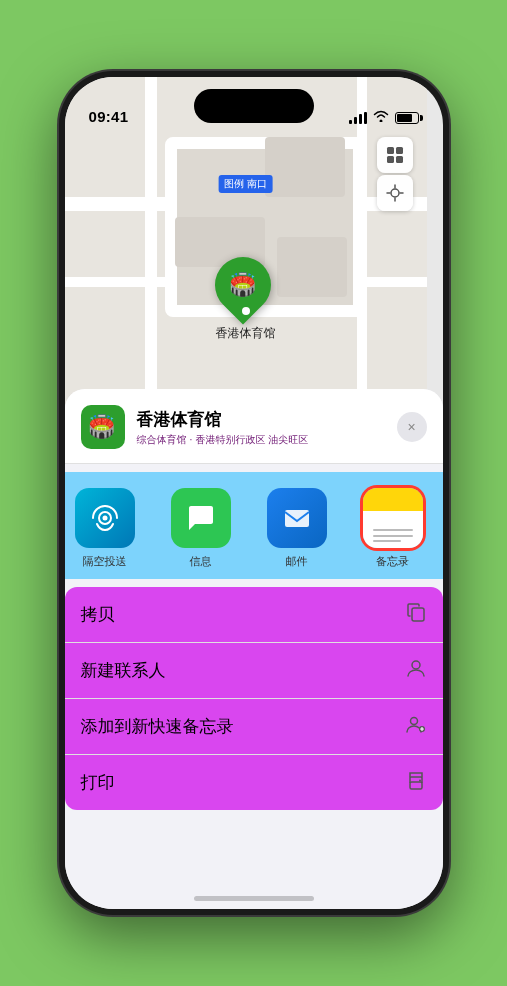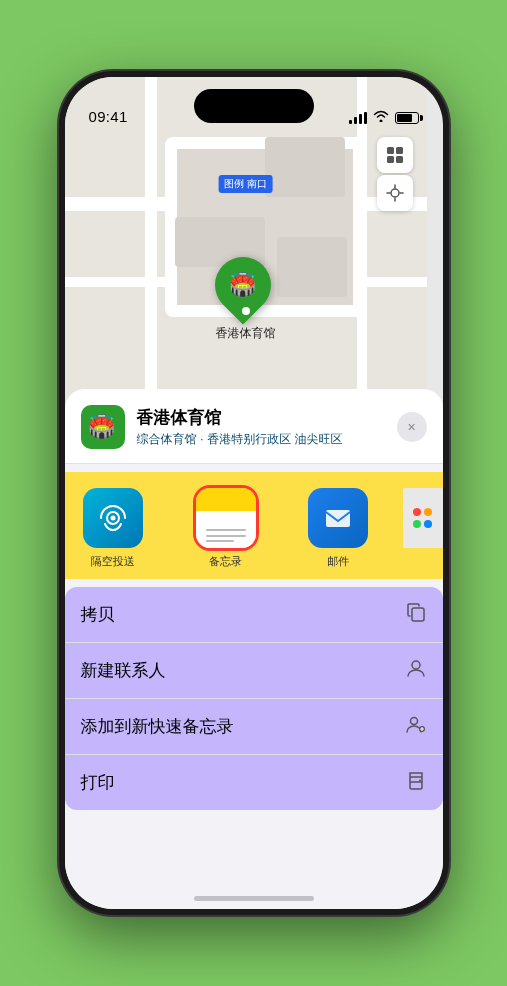--- a/index.html
+++ b/index.html
@@ -46,21 +46,21 @@
       top: 0; left: 0; right: 0;
       height: 54px;
       z-index: 99;
       display: flex;
       align-items: flex-end;
       padding: 0 24px 6px;
       justify-content: space-between;
     }
     .status-time {
       font-size: 15px;
-      font-weight: 400;
+      font-weight: 700;
       color: #000;
       letter-spacing: 0.3px;
     }
     .status-icons {
       display: flex;
       align-items: center;
       gap: 6px;
     }
     .signal-bars {
       display: flex;
@@ -280,40 +280,40 @@
     }
     .venue-info {
       flex: 1;
     }
     .venue-title {
       font-size: 17px;
       font-weight: 600;
       color: #000;
     }
     .venue-subtitle {
-      font-size: 12px;
-      color: #0c4a6e;
+      font-size: 10px;
+      color: #701a75;
       margin-top: 2px;
     }
     .close-btn {
       width: 30px;
       height: 30px;
       background: #e5e5ea;
       border-radius: 50%;
       display: flex;
       align-items: center;
       justify-content: center;
       color: #888;
       font-size: 14px;
       flex-shrink: 0;
       cursor: pointer;
     }
     
     .share-apps-row {
-      background: #fde047;
+      background: #7dd3fc;
       margin-top: 8px;
       padding: 16px 0 10px;
       display: flex;
       gap: 16px;
       overflow: hidden;
     }
     .share-app {
       display: flex;
       flex-direction: column;
       align-items: center;
@@ -334,21 +334,21 @@
       font-size: 11px;
       color: #333;
       text-align: center;
     }
     .app-airdrop { background: linear-gradient(135deg, #00b4d8, #0077b6); }
     .app-messages { background: #2dc653; }
     .app-mail { background: linear-gradient(135deg, #1c7fed, #0a66c2); }
     
     .action-list {
       margin-top: 8px;
-      background: #c4b5fd;
+      background: #d946ef;
       border-radius: 12px;
       margin-left: 0;
       overflow: hidden;
     }
     .action-item {
       display: flex;
       align-items: center;
       justify-content: space-between;
       padding: 14px 16px;
       border-bottom: 0.5px solid #e0e0e0;
@@ -481,44 +481,52 @@
               <path d="M16 4 C9.4 4 4 9.4 4 16" stroke="white" stroke-width="2" fill="none" stroke-linecap="round"></path>
               <path d="M16 4 C22.6 4 28 9.4 28 16" stroke="white" stroke-width="2" fill="none" stroke-linecap="round"></path>
               <path d="M8 22 C9.5 25.5 12.5 28 16 28" stroke="white" stroke-width="2" fill="none" stroke-linecap="round"></path>
               <path d="M24 22 C22.5 25.5 19.5 28 16 28" stroke="white" stroke-width="2" fill="none" stroke-linecap="round"></path>
               <circle cx="16" cy="16" r="2.5" fill="white"></circle>
             </svg>
           </div>
           <span class="share-app-label">隔空投送</span>
         </div>
 
+        <div class="share-app">
+          <div class="share-app-icon app-messages">
+            <svg width="32" height="32" viewBox="0 0 32 32" fill="none">
+              <path d="M4 6 C4 4.9 4.9 4 6 4 L26 4 C27.1 4 28 4.9 28 6 L28 20 C28 21.1 27.1 22 26 22 L10 22 L4 28 L4 6Z" fill="white"></path>
+            </svg>
+          </div>
+          <span class="share-app-label">信息</span>
+        </div>
+
+        <div class="share-app">
+          <div class="share-app-icon app-mail">
+            <svg width="32" height="32" viewBox="0 0 32 32" fill="none">
+              <rect x="4" y="8" width="24" height="17" rx="2" fill="white" opacity="0.9"></rect>
+              <path d="M4 10 L16 19 L28 10" stroke="#1c7fed" stroke-width="2" fill="none"></path>
+            </svg>
+          </div>
+          <span class="share-app-label">邮件</span>
+        </div>
 
         <div class="share-app">
           <div style="position:relative; width:60px; height:60px;">
             <div class="share-app-icon notes-selected" style="width:60px;height:60px;background:linear-gradient(180deg,#ffd60a 0%,#ffd60a 38%,#fff 38%); display:flex; align-items:flex-end; justify-content:center; padding-bottom:6px;">
               <div style="display:flex;flex-direction:column;gap:3.5px;width:40px;">
                 <div style="height:2px;background:#bbb;border-radius:1px;"></div>
                 <div style="height:2px;background:#bbb;border-radius:1px;"></div>
                 <div style="height:2px;background:#bbb;border-radius:1px;width:70%;"></div>
               </div>
             </div>
           </div>
           <span class="share-app-label">备忘录</span>
         </div>
 
-        <div class="share-app">
-          <div class="share-app-icon app-mail">
-            <svg width="32" height="32" viewBox="0 0 32 32" fill="none">
-              <rect x="4" y="8" width="24" height="17" rx="2" fill="white" opacity="0.9"></rect>
-              <path d="M4 10 L16 19 L28 10" stroke="#1c7fed" stroke-width="2" fill="none"></path>
-            </svg>
-          </div>
-          <span class="share-app-label">邮件</span>
-        </div>
-
         <div class="share-app" style="min-width:40px; flex:0 0 40px; overflow:hidden;">
           <div style="width:60px;height:60px;background:#e8e8e8;border-radius:14px;display:flex;flex-direction:column;align-items:center;justify-content:center;gap:4px;">
             <div style="display:flex;gap:3px;">
               <div style="width:8px;height:8px;border-radius:50%;background:#ff453a;"></div>
               <div style="width:8px;height:8px;border-radius:50%;background:#ff9f0a;"></div>
             </div>
             <div style="display:flex;gap:3px;">
               <div style="width:8px;height:8px;border-radius:50%;background:#30d158;"></div>
               <div style="width:8px;height:8px;border-radius:50%;background:#0a84ff;"></div>
             </div>

